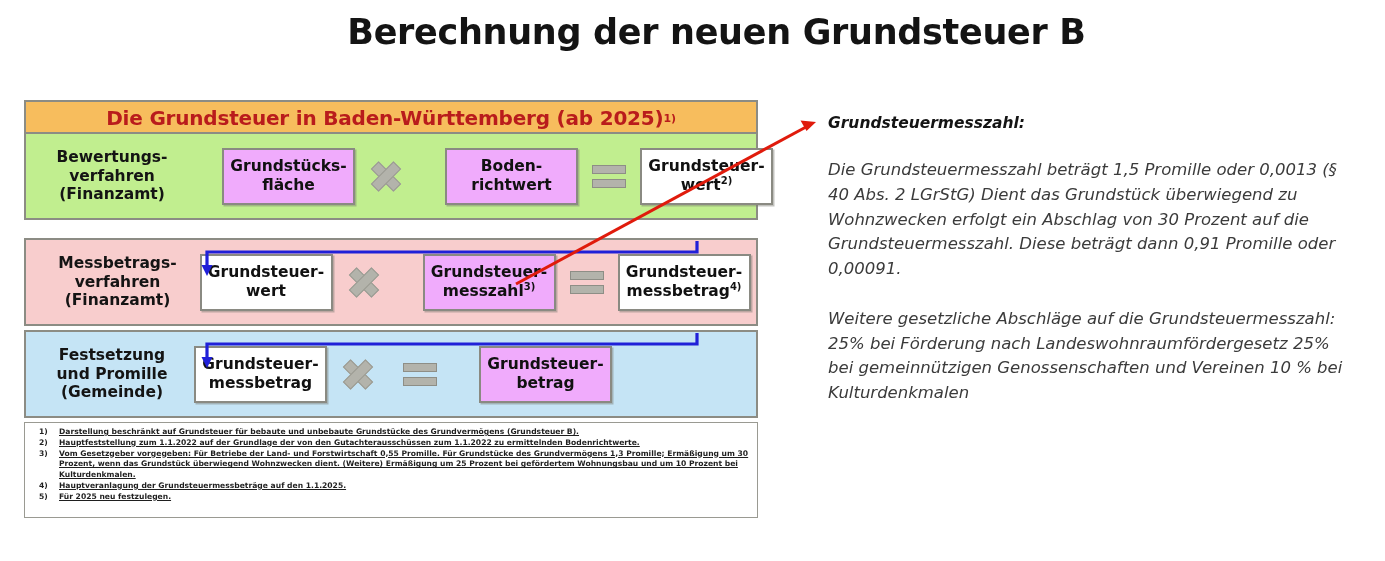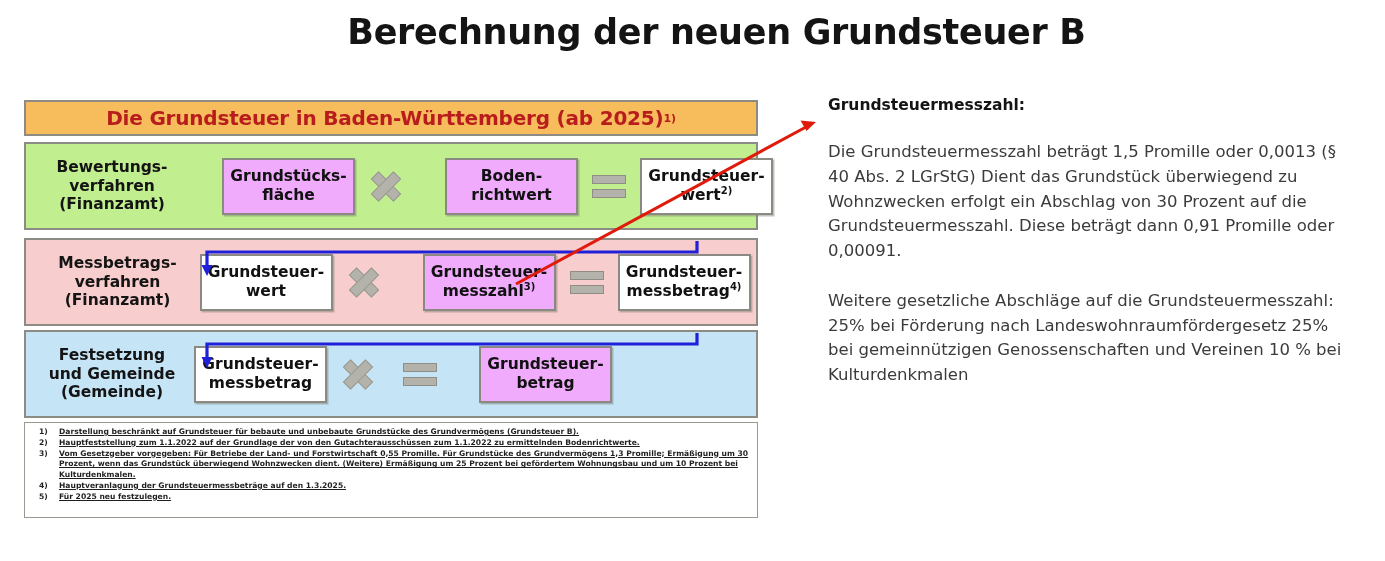--- a/index.html
+++ b/index.html
@@ -63,21 +63,21 @@
   .row {
     position: absolute;
     left: 0;
     width: 734px;
     height: 88px;
     box-sizing: border-box;
     border: 2px solid #8c8c84;
     display: flex;
     align-items: center;
   }
-  .row-green { top: 42px;  background: #c1ee8f; }
+  .row-green { top: 32px;  background: #c1ee8f; }
   .row-pink  { top: 138px; background: #f8cdcd; justify-content: center; }
   .row-blue  { top: 230px; background: #c5e4f5; }
 
   .row-label {
     width: 168px;
     text-align: center;
     font-size: 15.5px;
     font-weight: bold;
     line-height: 1.22;
     color: #141414;
@@ -156,22 +156,23 @@
     color: #1f1f1f;
     font-weight: bold;
   }
   .note-num { width: 26px; flex: none; padding-left: 6px; box-sizing: border-box; }
   .note-txt { flex: 1; text-decoration: underline; }
 
   
   .panel {
     position: absolute;
     left: 828px;
-    top: 96px;
+    top: 114px;
     width: 520px;
+    font-style: italic;
   }
   .panel h2 {
     margin: 0 0 26px 0;
     font-size: 15.5px;
     font-weight: bold;
     color: #141414;
   }
   .panel p {
     margin: 0;
     font-size: 16.5px;
@@ -255,21 +256,21 @@
         </span>
     </div>
     <div class="node">
       <span>Grundsteuer-<br>messbetrag<sup>4)</sup></span>
     </div>
   </div>
 
   <div class="row row-blue">
     <div class="row-label">
       <div>Festsetzung</div>
-      <div>und Gemeinde</div>
+      <div>und Promille</div>
       <div>(Gemeinde)</div>
     </div>
     <div class="node">
       <span>Grundsteuer-<br>messbetrag</span>
     </div>
     <div class="op">
       <span class="op-times">
           <i></i>
           <i></i>
         </span>
@@ -293,21 +294,21 @@
     <div class="note">
       <span class="note-num">2)</span>
       <span class="note-txt">Hauptfeststellung zum 1.1.2022 auf der Grundlage der von den Gutachterausschüssen zum 1.1.2022 zu ermittelnden Bodenrichtwerte.</span>
     </div>
     <div class="note">
       <span class="note-num">3)</span>
       <span class="note-txt">Vom Gesetzgeber vorgegeben: Für Betriebe der Land- und Forstwirtschaft 0,55 Promille. Für Grundstücke des Grundvermögens 1,3 Promille; Ermäßigung um 30 Prozent, wenn das Grundstück überwiegend Wohnzwecken dient. (Weitere) Ermäßigung um 25 Prozent bei gefördertem Wohnungsbau und um 10 Prozent bei Kulturdenkmalen.</span>
     </div>
     <div class="note">
       <span class="note-num">4)</span>
-      <span class="note-txt">Hauptveranlagung der Grundsteuermessbeträge auf den 1.3.2025.</span>
+      <span class="note-txt">Hauptveranlagung der Grundsteuermessbeträge auf den 1.1.2025.</span>
     </div>
     <div class="note">
       <span class="note-num">5)</span>
       <span class="note-txt">Für 2025 neu festzulegen.</span>
     </div>
   </div>
 </div>
 
 <svg class="connectors" viewBox="0 0 1385 561">
 

